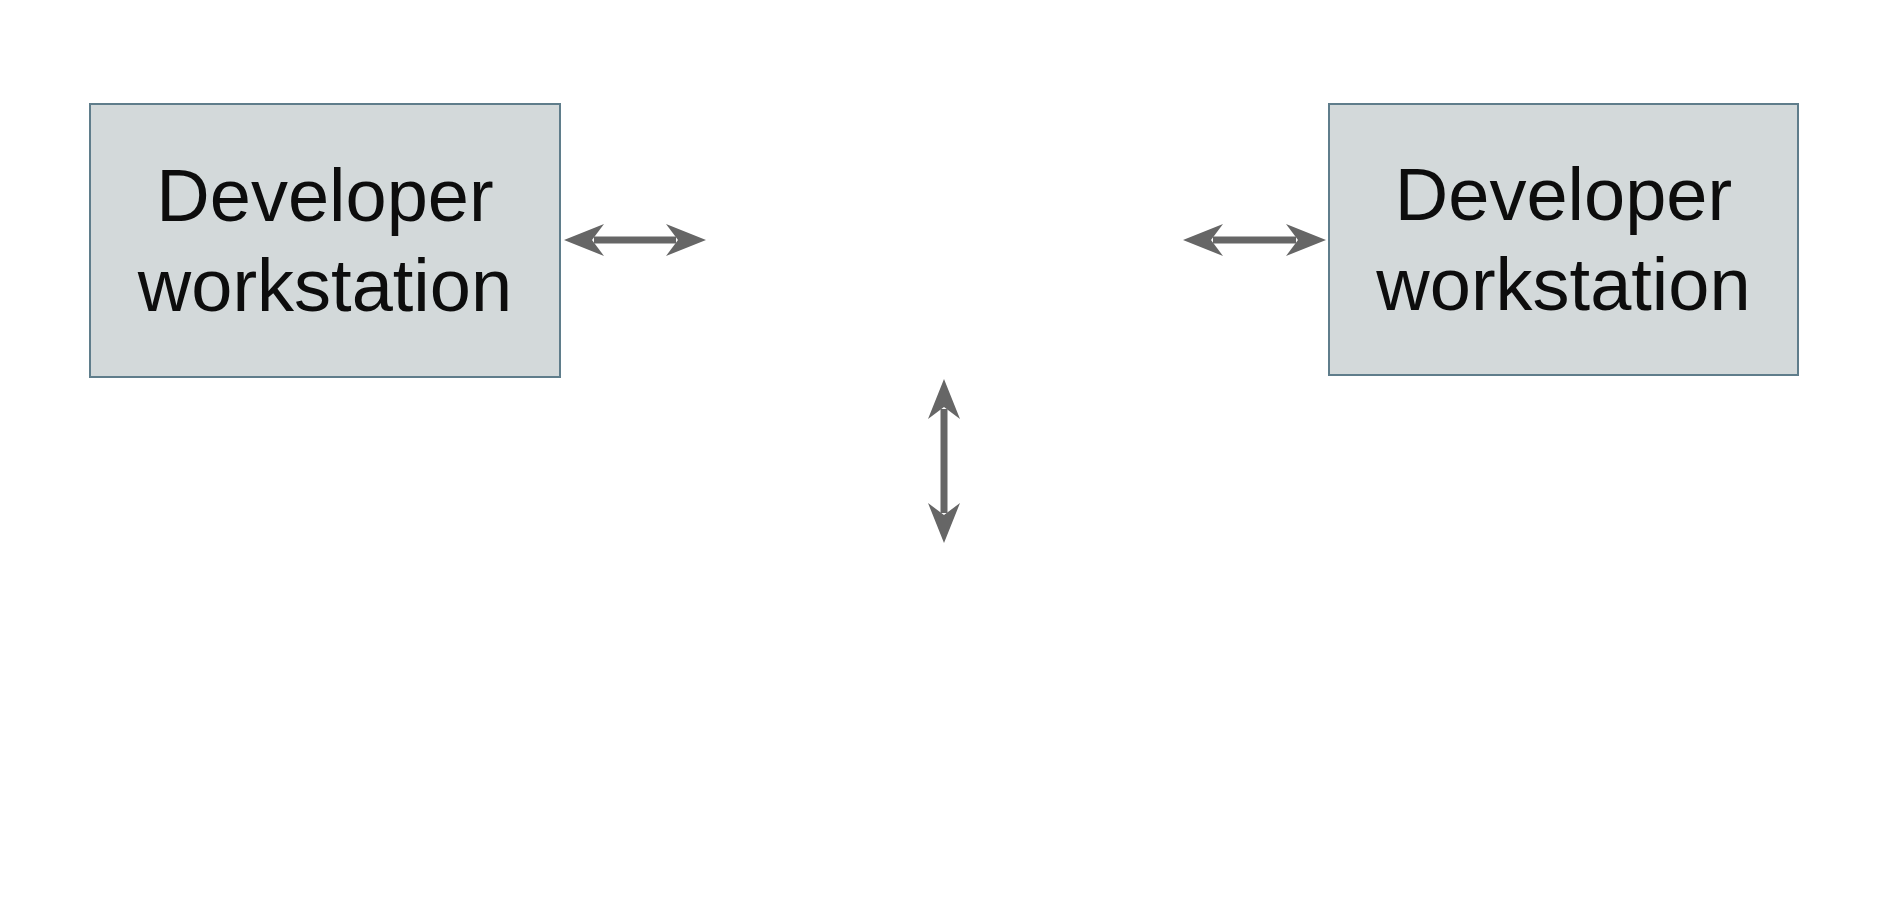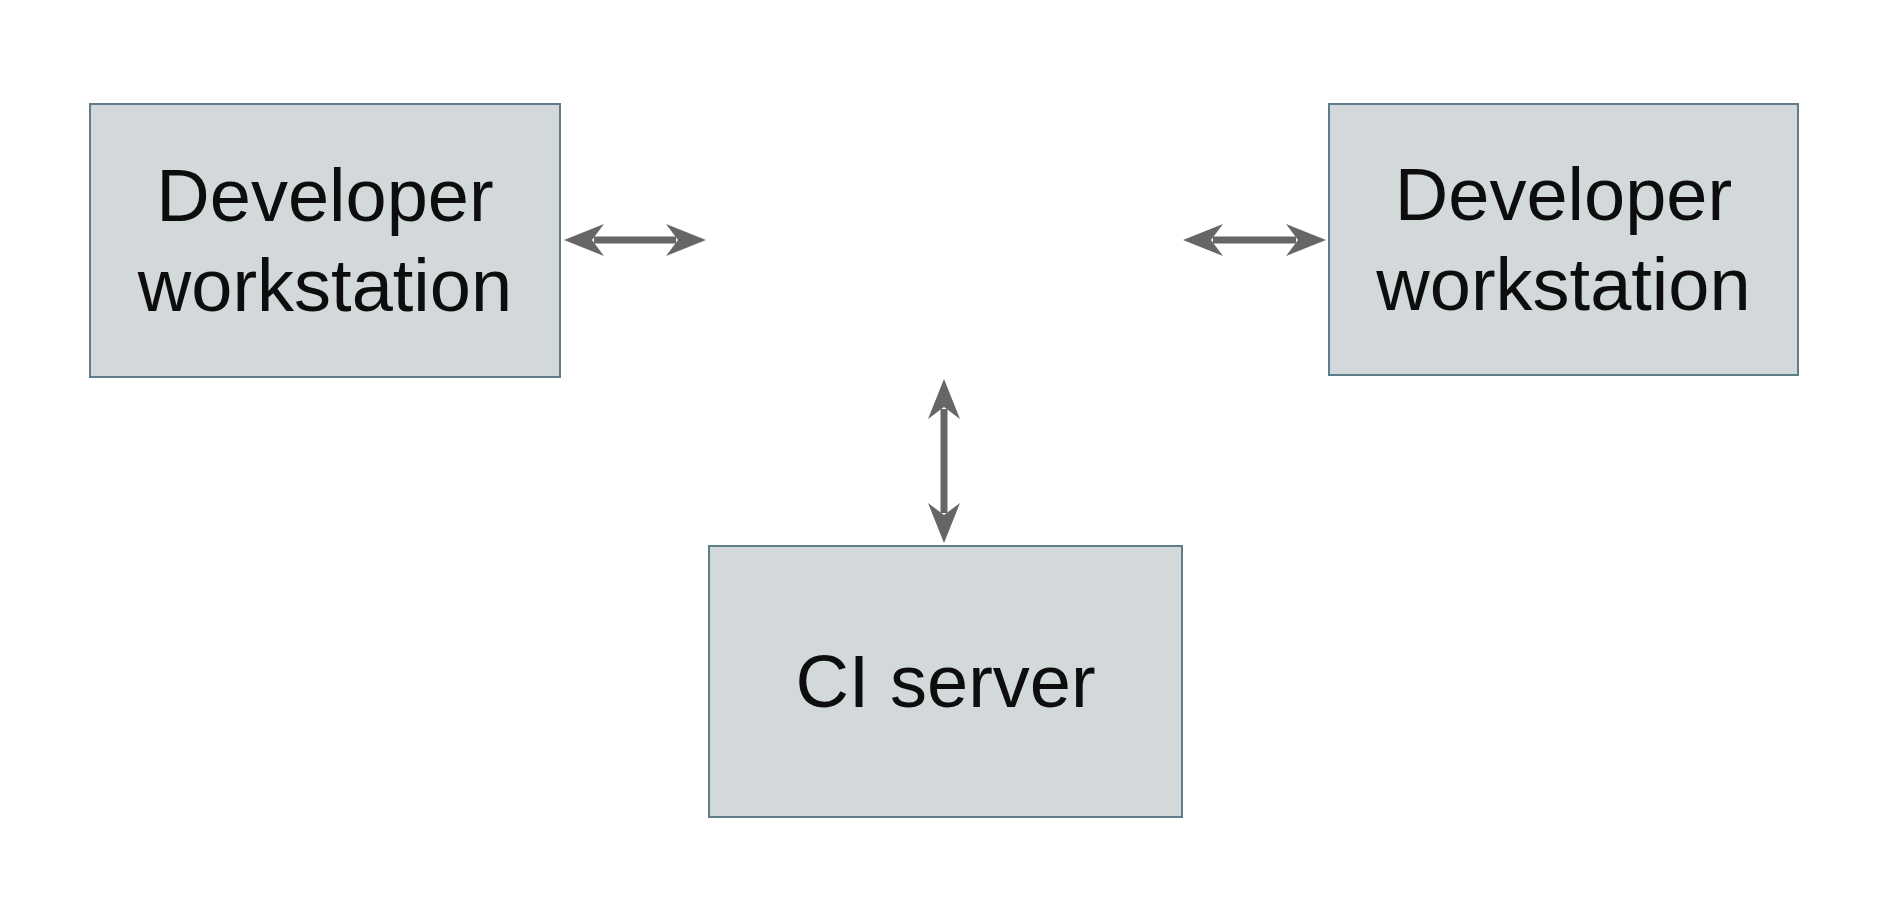--- a/index.html
+++ b/index.html
@@ -75,17 +75,14 @@
 
   <div class="node node-left">
     <div class="node-label">Developer workstation</div>
   </div>
 
 
   <div class="node node-right">
     <div class="node-label">Developer workstation</div>
   </div>
 
-  <div class="node node-ci">
-    <div class="node-label">CI server</div>
-  </div>
 
 </div>
 
 </body></html>

